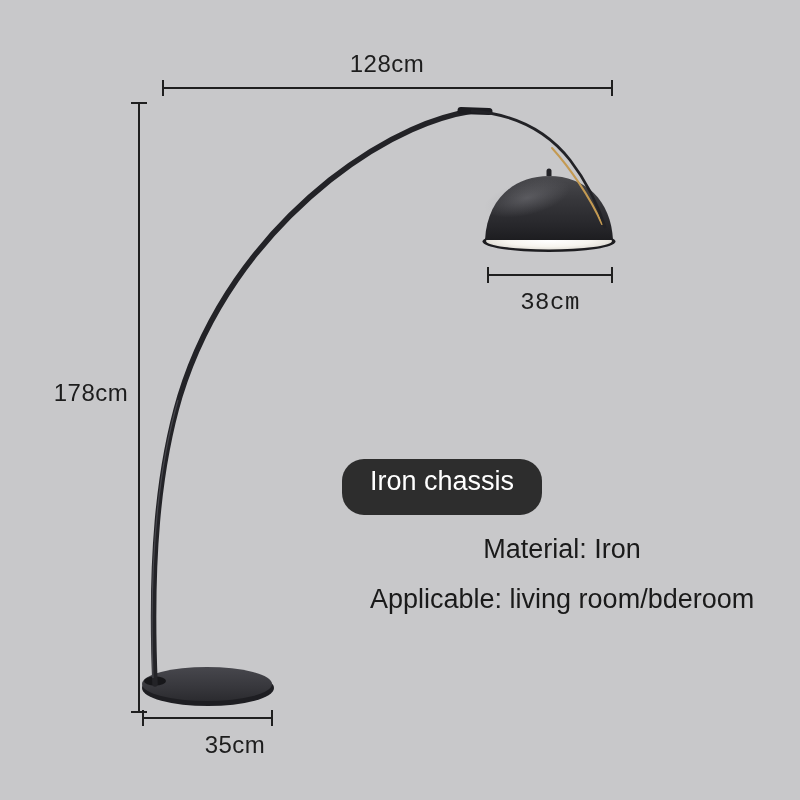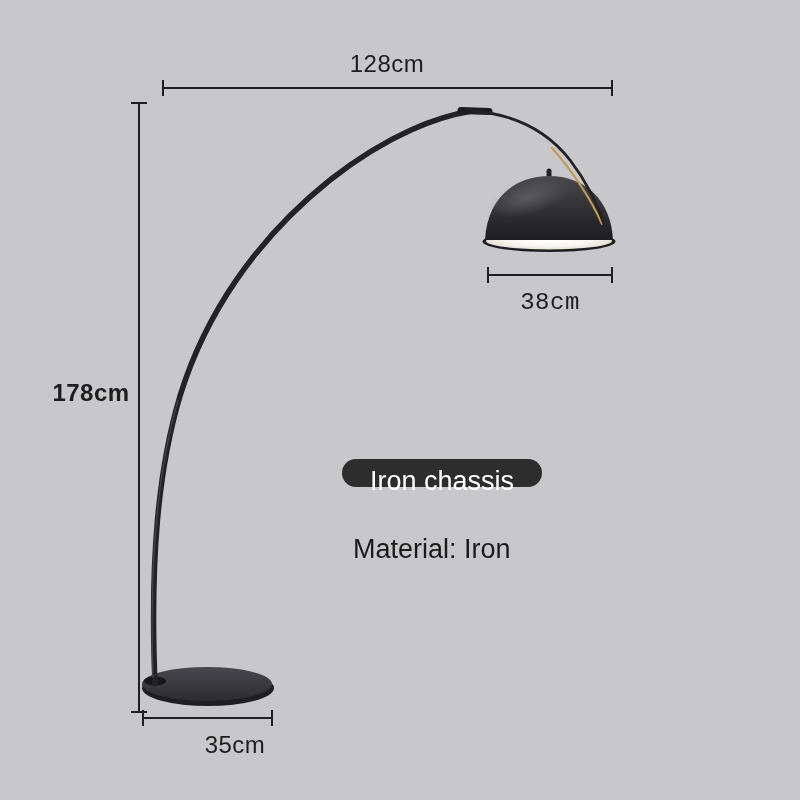--- a/index.html
+++ b/index.html
@@ -30,33 +30,33 @@
     transform: translateX(-50%);
     font-size: 24px;
     color: #1d1d1d;
     white-space: nowrap;
     letter-spacing: 0.5px;
   }
   .badge {
     position: absolute;
     left: 342px;
     top: 459px;
-    height: 28px;
+    height: 56px;
     line-height: 44px;
     padding: 0 28px;
     background: #2d2d2d;
     color: #ffffff;
     font-size: 27px;
     border-radius: 22px;
     white-space: nowrap;
     text-align: center;
   }
   .specs {
     position: absolute;
-    left: 353px;
+    left: 370px;
     top: 534px;
     text-align: center;
   }
   .spec-line {
     font-size: 27px;
     color: #1a1a1a;
     line-height: 30px;
     margin-bottom: 20px;
     white-space: nowrap;
   }
@@ -125,23 +125,24 @@
     <ellipse cx="549" cy="241" rx="63" ry="8.5" fill="url(#innerGlow)"></ellipse>
     <path d="M485,240 C487,200 513,176 549,176 C585,176 611,200 613,240 Z" fill="url(#domeGrad)"></path>
     <ellipse cx="527" cy="198" rx="44" ry="17" fill="url(#domeHi)" transform="rotate(-14 527 198)"></ellipse>
     <path d="M546.5,176 L546.5,171 A2.5,2.5 0 0 1 551.5,171 L551.5,176 Z" fill="#232327"></path>
 
     <path d="M552,148 C570,168 590,197 602,224" fill="none" stroke="#c49a52" stroke-width="2" stroke-linecap="round"></path>
     <path d="M472,111 C515,114 548,132 570,160 C583,177 597,202 605,227" fill="none" stroke="#222226" stroke-width="2.8" stroke-linecap="round"></path>
   </svg>
 
   <div class="dim-label" style="left:387px; top:50px;">128cm</div>
-  <div class="dim-label" style="left:91px; top:379px;font-weight:bold;">178cm</div>
+  <div class="dim-label" style="left:91px; top:379px;">178cm</div>
   <div class="dim-label" style="left:550px; top:289px;font-family:Liberation Mono, monospace;">38cm</div>
   <div class="dim-label" style="left:207px; top:731px;margin-left:28px;">35cm</div>
 
   <div class="badge">Iron chassis</div>
 
   <div class="specs">
     <div class="spec-line">Material: Iron</div>
+    <div class="spec-line">Applicable: living room/bderoom</div>
   </div>
 
 </div>
 
 </body></html>

